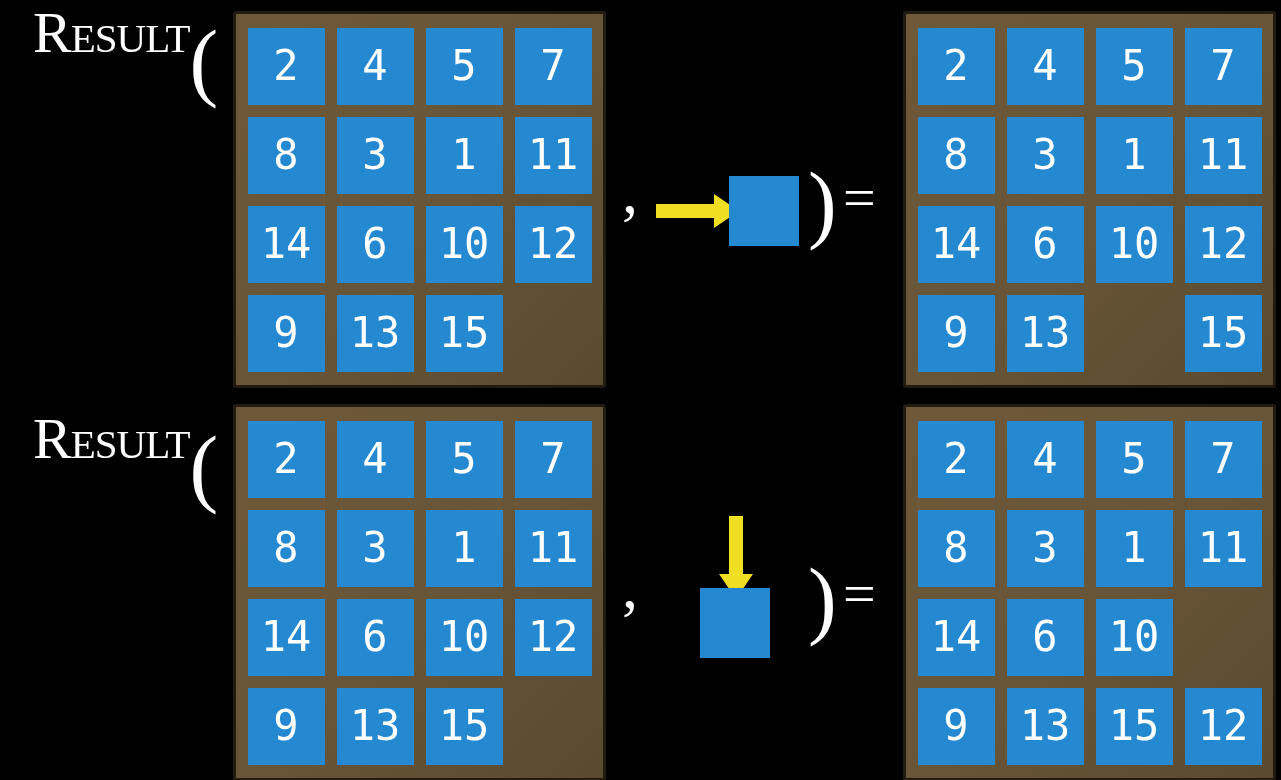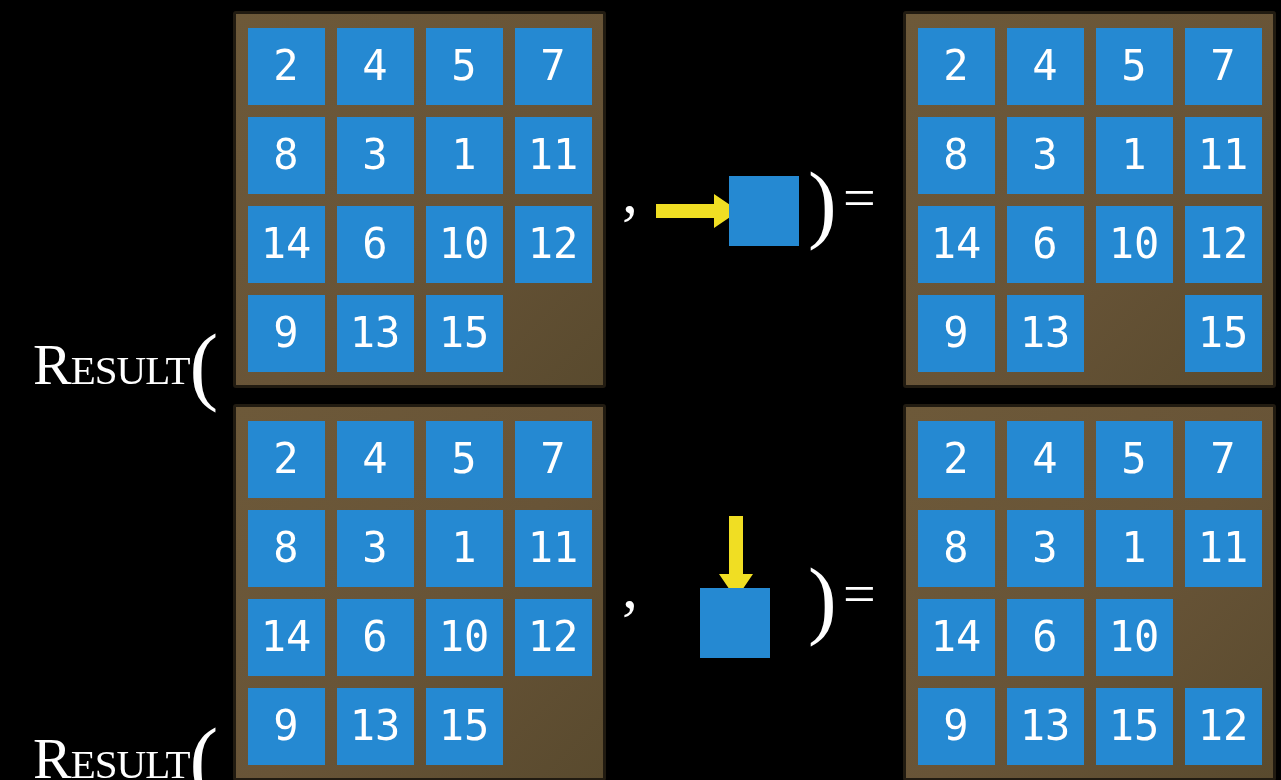--- a/index.html
+++ b/index.html
@@ -9,21 +9,21 @@
     background:#000000;
     overflow:hidden;
     font-family:"Liberation Serif", serif;
   }
   .eq-row{position:absolute;left:0;width:1281px;height:390px;}
   .eq-row.r1{top:0;}
   .eq-row.r2{top:390px;}
 
   
   .fn-label{
-    position:absolute;display:flex;align-items:flex-end;
+    position:absolute;display:flex;align-items:flex-start;
     color:#ffffff;white-space:nowrap;
   }
   .fn-name{
     font-variant:small-caps;
     font-size:58px;letter-spacing:-1px;line-height:1;
     color:#fff;
   }
   .paren{
     font-size:86px;line-height:1;color:#fff;
     transform:translateY(14px);

